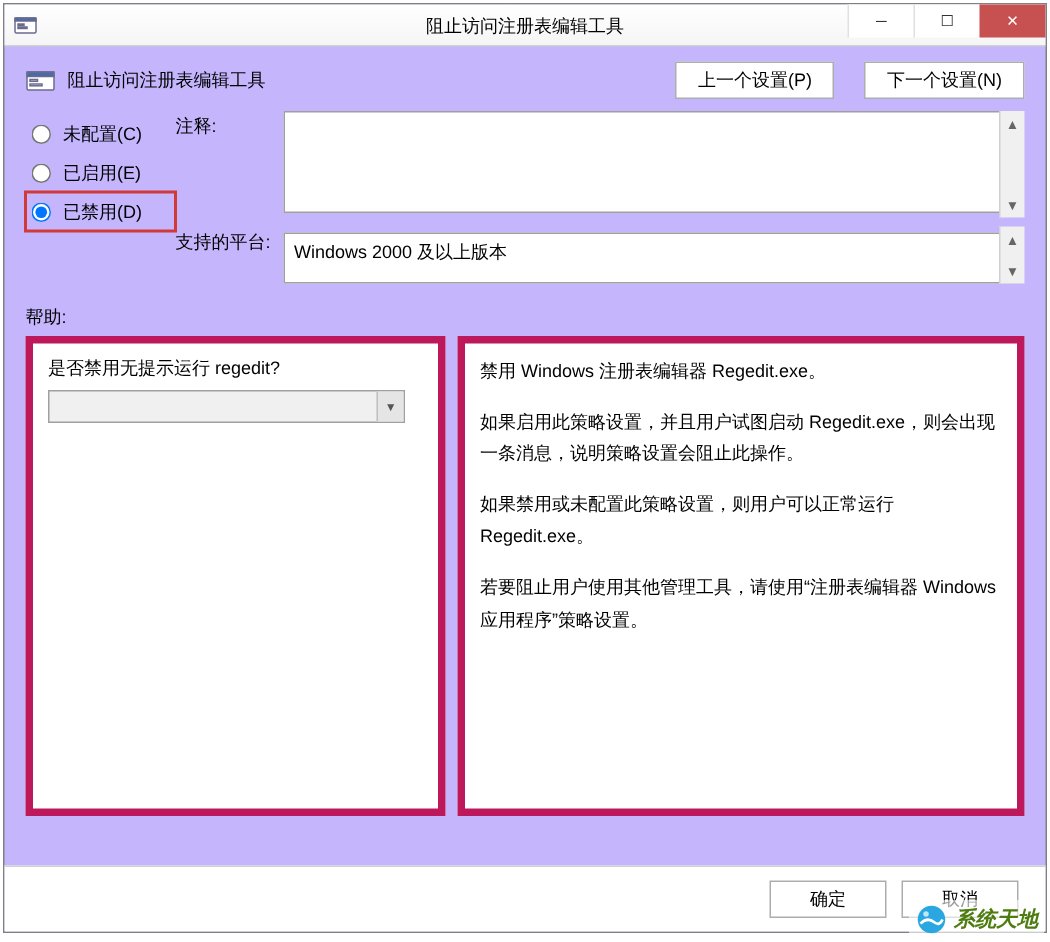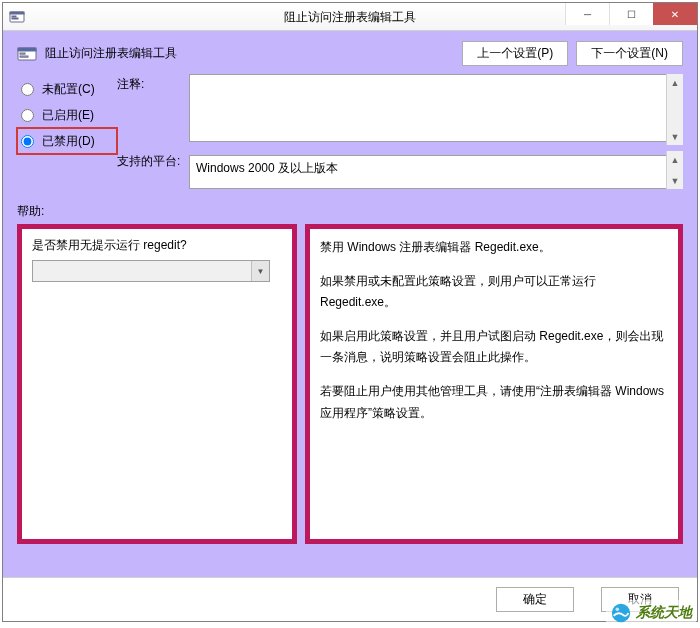--- a/index.html
+++ b/index.html
@@ -79,21 +79,21 @@
     width: 20px; height: 20px;
     margin-right: 8px;
     display: inline-block;
   }
   .header-title {
     font-size: 12px;
   }
   .nav-btns {
     margin-left: auto;
     display: flex;
-    gap: 8px;
+    gap: 20px;
     justify-content: flex-end;
   }
   .btn {
     font: inherit;
     padding: 3px 14px;
     background: #fff;
     border: 1px solid #adadad;
     min-width: 96px;
     cursor: default;
   }
@@ -196,21 +196,21 @@
   
   .footer {
     position: absolute;
     left: 0; right: 0; bottom: 0;
     height: 44px;
     border-top: 1px solid #d0d0d0;
     display: flex;
     align-items: center;
     justify-content: flex-end;
     padding-right: 18px;
-    gap: 27px;
+    gap: 10px;
     background: #fff;
   }
 
   
   .watermark {
     position: absolute;
     right: 4px; bottom: 2px;
     display: flex; align-items: center;
     gap: 4px;
     font-size: 14px;
@@ -320,22 +320,22 @@
     <div class="lower">
       <div class="options-panel">
         <div class="opt-question">是否禁用无提示运行 regedit?</div>
         <div class="opt-select">
           <span style="padding-left:4px;"></span>
           <span class="caret">▼</span>
         </div>
       </div>
       <div class="help-panel">
         <p>禁用 Windows 注册表编辑器 Regedit.exe。</p>
+        <p>如果启用此策略设置，并且用户试图启动 Regedit.exe，则会出现一条消息，说明策略设置会阻止此操作。</p>
         <p>如果禁用或未配置此策略设置，则用户可以正常运行 Regedit.exe。</p>
-        <p>如果启用此策略设置，并且用户试图启动 Regedit.exe，则会出现一条消息，说明策略设置会阻止此操作。</p>
         <p>若要阻止用户使用其他管理工具，请使用“注册表编辑器 Windows 应用程序”策略设置。</p>
       </div>
     </div>
 
     <div class="footer">
       <button class="btn" style="min-width:78px;">确定</button>
       <button class="btn" style="min-width:78px;">取消</button>
     </div>
   </div>
 </div>

